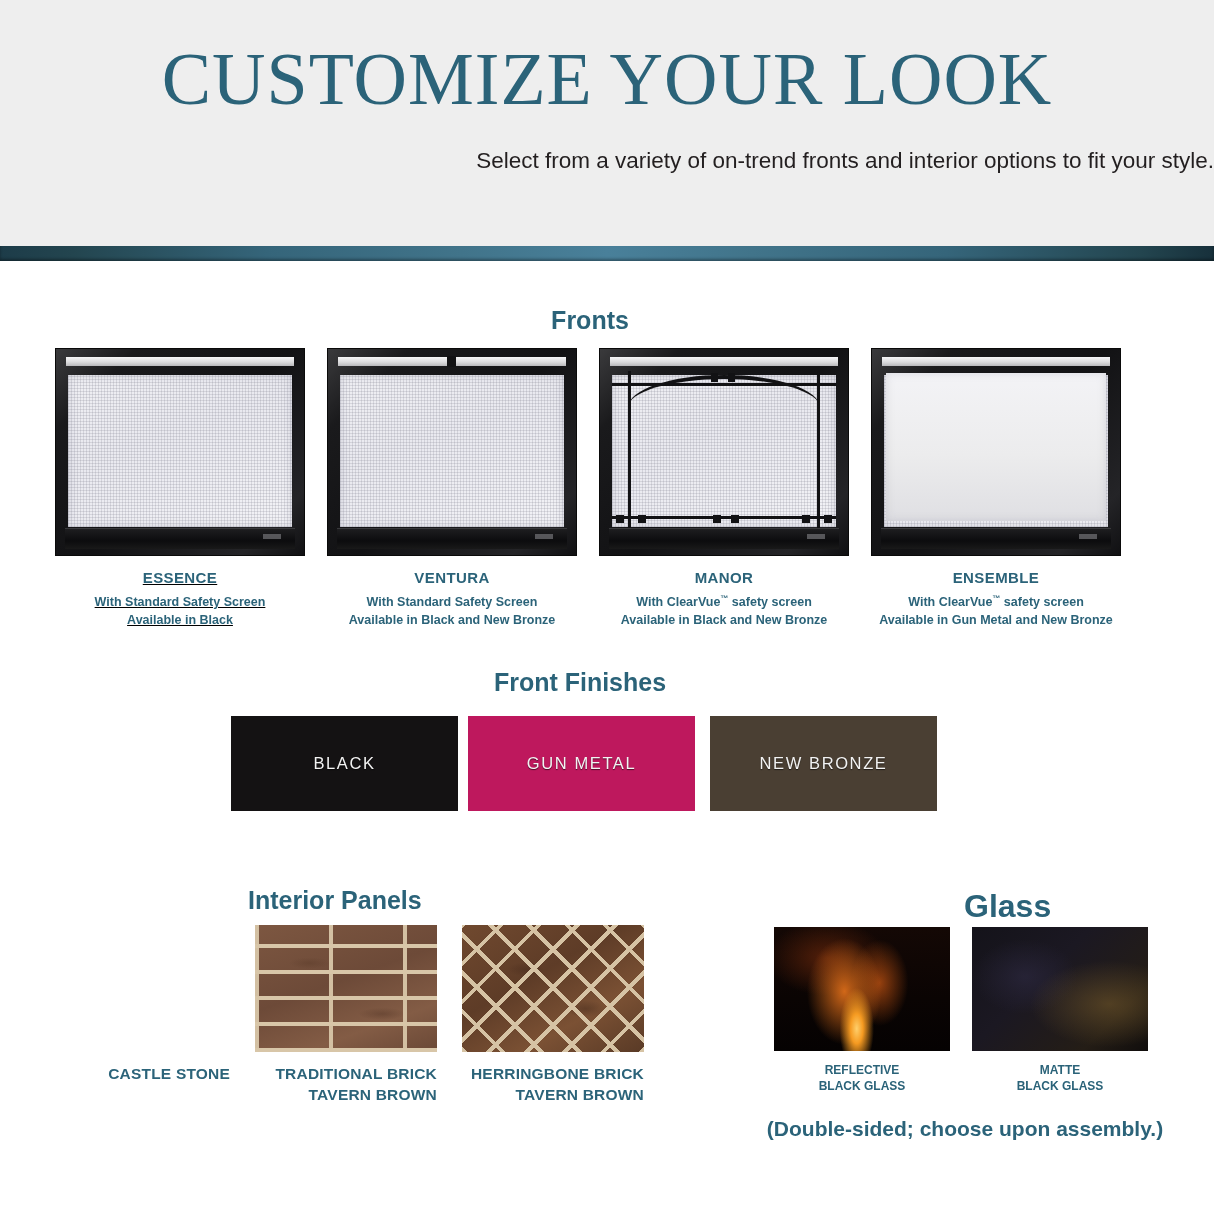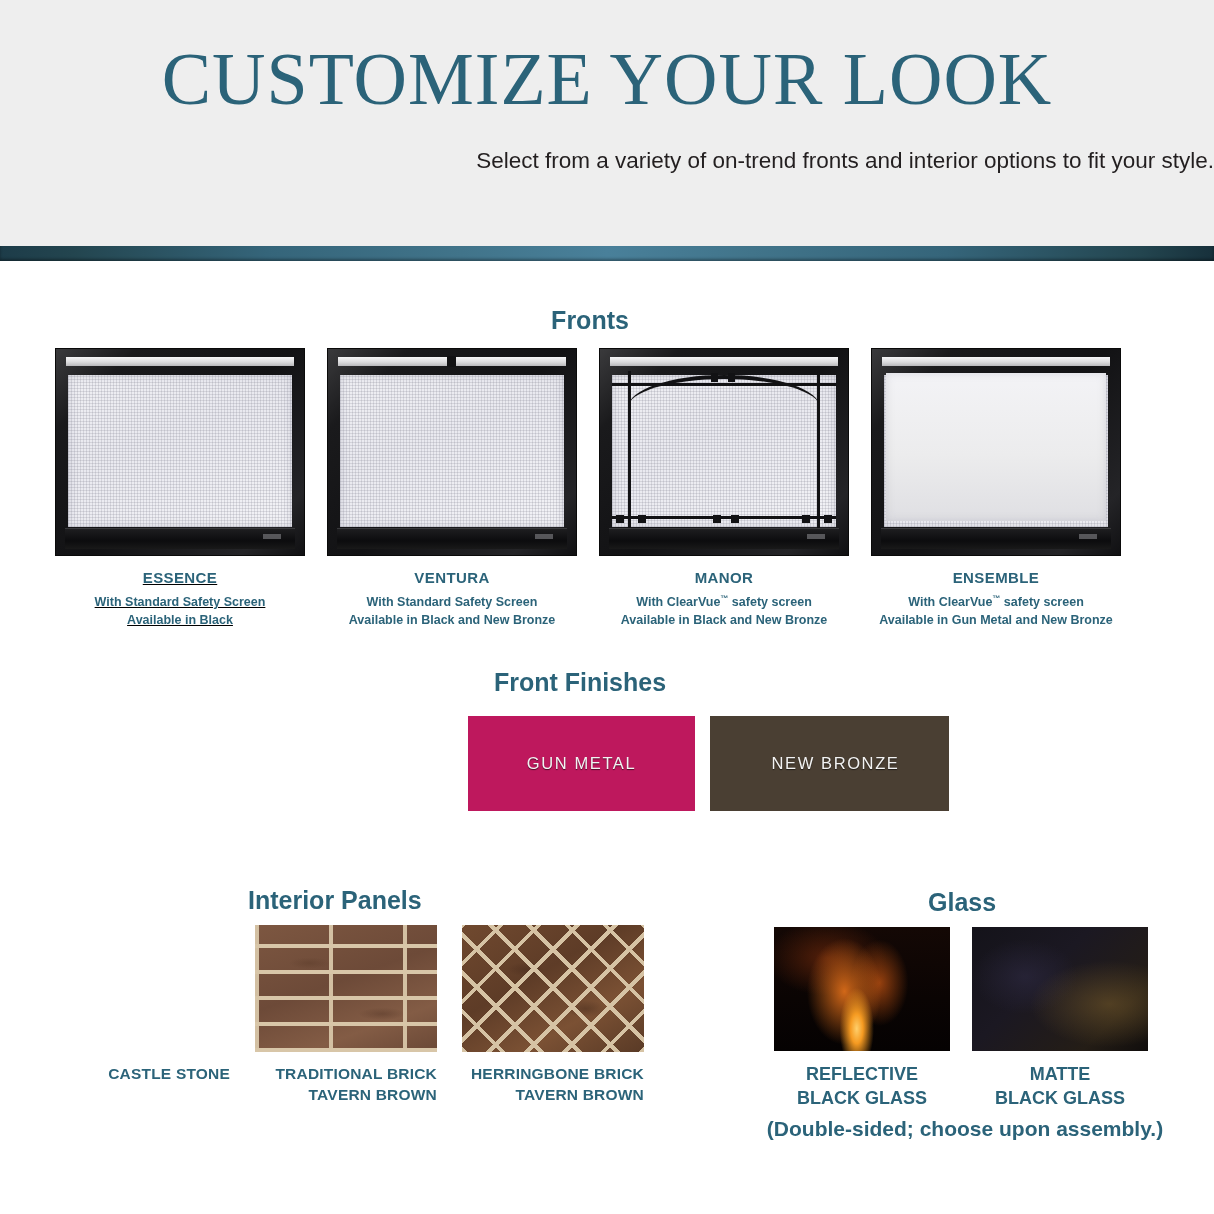--- a/index.html
+++ b/index.html
@@ -46,21 +46,21 @@
   .sec-head{
     position:absolute;
     color:#2b6379;
     font-weight:bold;
     line-height:1;
     white-space:nowrap;
   }
   #fronts-head{left:0;top:308px;width:1180px;text-align:center;font-size:25px;}
   #finishes-head{left:0;top:670px;width:1160px;text-align:center;font-size:25px;}
   #panels-head{left:248px;top:888px;font-size:25px;}
-  #glass-head{left:928px;top:890px;font-size:25px;}
+  #glass-head{left:964px;top:890px;font-size:32px;}
 
   
   .front-cell{position:absolute;top:348px;width:268px;}
   .front-img{
     position:relative;width:250px;height:208px;margin:0 auto;
     background:#0f0f10;
     border:1px solid #0a0a0a;
     box-sizing:border-box;
   }
   
@@ -182,21 +182,21 @@
       radial-gradient(ellipse 80px 50px at 30% 25%, rgba(140,52,14,.55) 0%, rgba(60,20,4,0) 75%),
       linear-gradient(180deg,#140805 0%,#0a0403 58%,#050202 100%);
   }
   .tex-matte{
     background:
       radial-gradient(ellipse 110px 60px at 78% 62%, rgba(120,92,44,.55) 0%, rgba(40,30,14,0) 72%),
       radial-gradient(ellipse 70px 50px at 30% 40%, rgba(48,44,70,.55) 0%, rgba(16,14,24,0) 75%),
       linear-gradient(135deg,#14131a 0%,#1b1822 40%,#241d16 78%,#100d0c 100%);
   }
   .glass-label{
-    margin-top:11px;text-align:center;font-size:18px;font-weight:bold;
+    margin-top:11px;text-align:center;font-size:12px;font-weight:bold;
     color:#2b6379;line-height:1.35;
   }
   .glass-note{
     position:absolute;left:740px;top:1118px;width:450px;text-align:center;
     font-size:21px;font-weight:bold;color:#2b6379;line-height:1;
   }
 </style>
 </head>
 <body>
 
@@ -281,24 +281,27 @@
     </div>
     <div class="front-name">ENSEMBLE</div>
     <div class="front-line">
       <span>With ClearVue</span><span class="tm">™</span><span> safety screen</span><br>
       <span>Available in Gun Metal and New Bronze</span>
     </div>
   </div>
 
   <div class="sec-head" id="finishes-head">Front Finishes</div>
 
+  <div class="finish" style="left:231px;background:#141213;">
+    <span>BLACK</span>
+  </div>
   <div class="finish" style="left:468px;background:#be185d;">
     <span>GUN METAL</span>
   </div>
-  <div class="finish" style="left:710px;background:#4a3f33;padding-left:12px;">
+  <div class="finish" style="left:710px;background:#4a3f33;">
     <span>NEW BRONZE</span>
   </div>
 
   <div class="sec-head" id="panels-head">Interior Panels</div>
 
   <div class="panel-cell" style="left:48px;width:182px;">
     <div class="panel-img tex-stone"></div>
     <div class="panel-label">
       <span>CASTLE STONE</span>
     </div>

